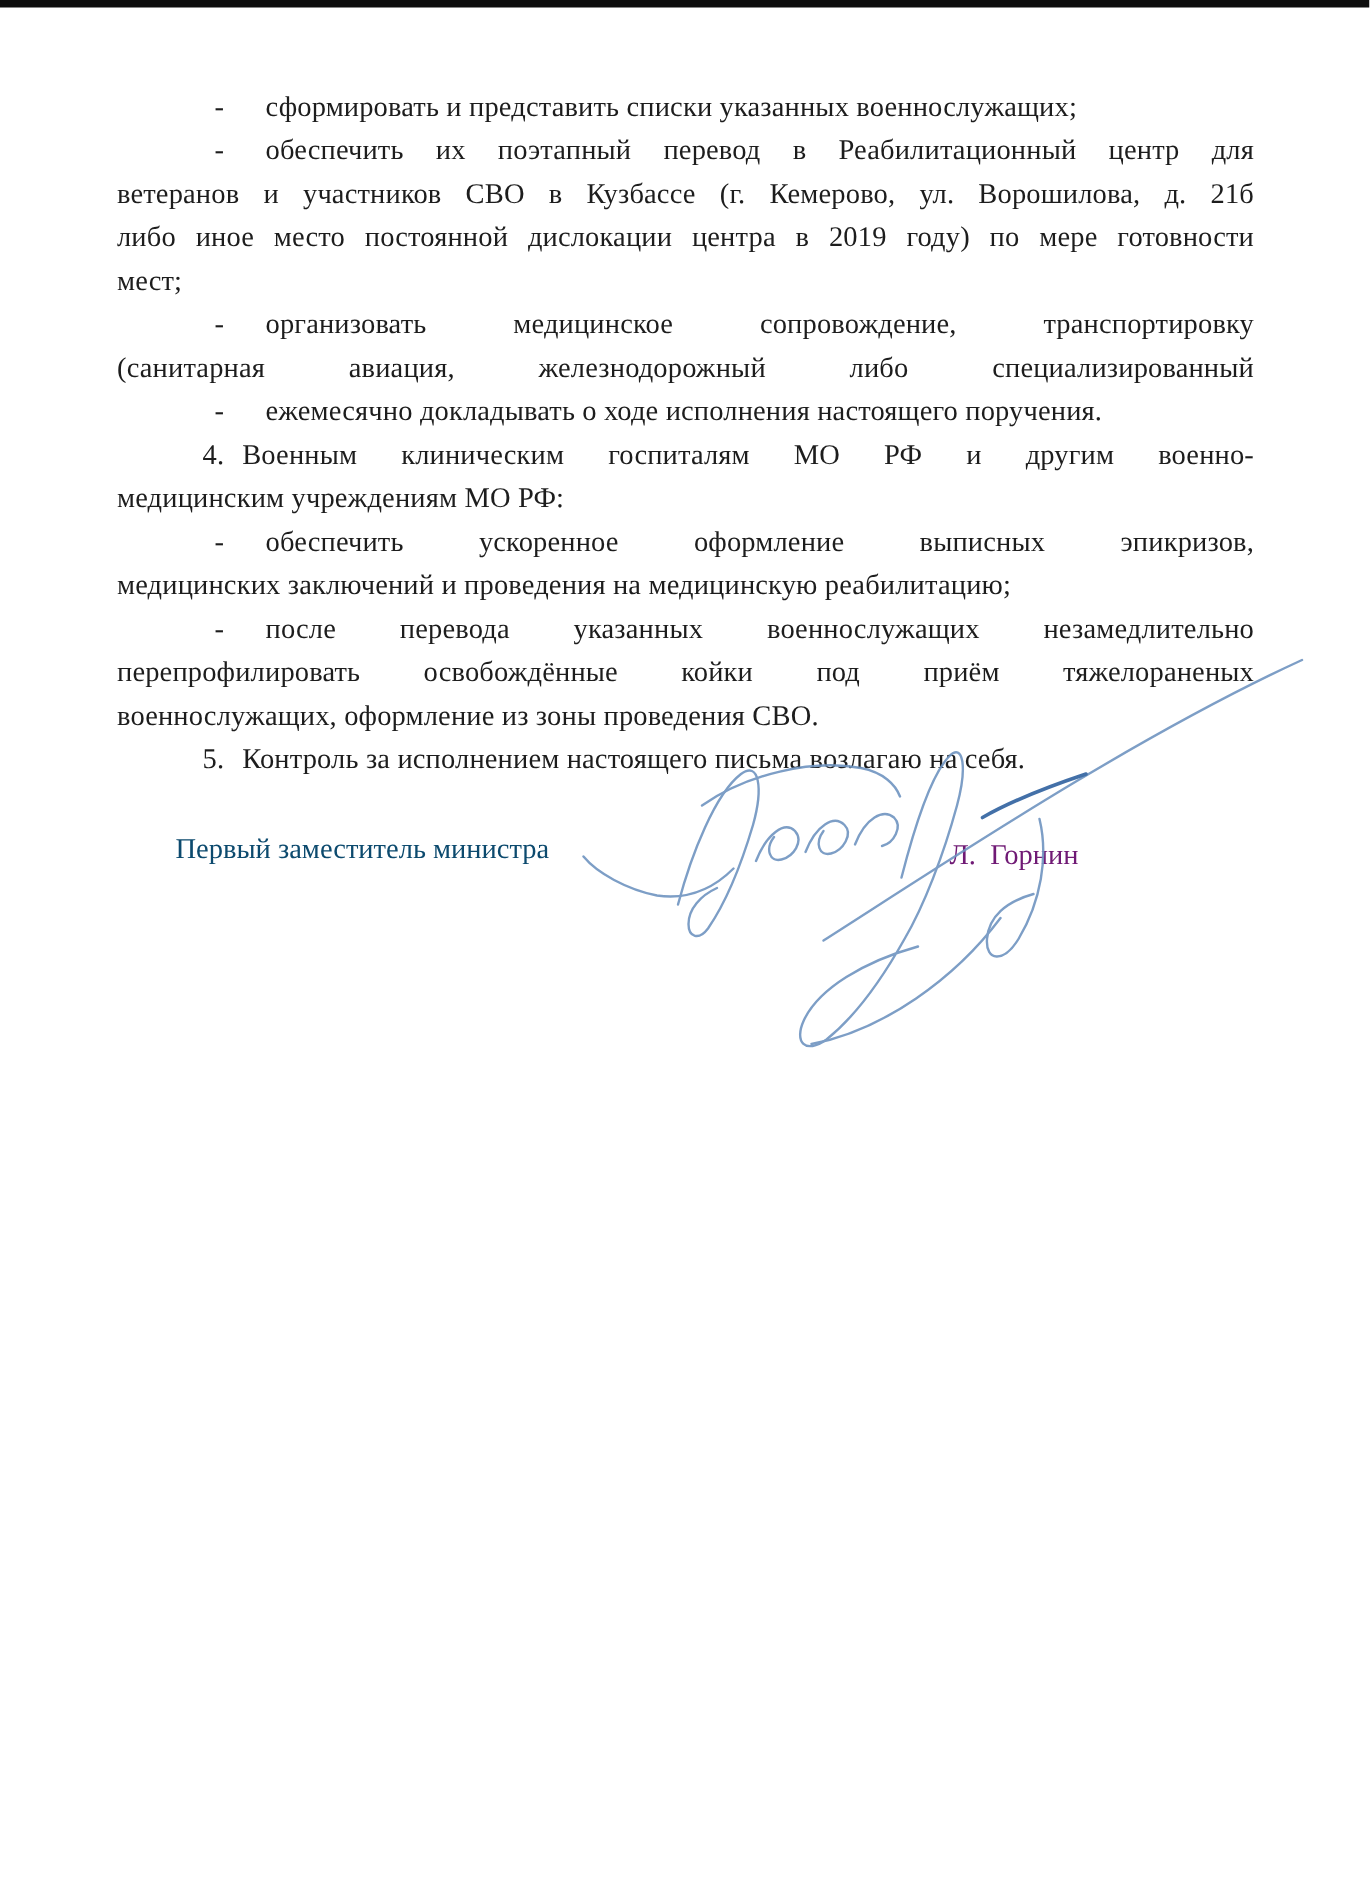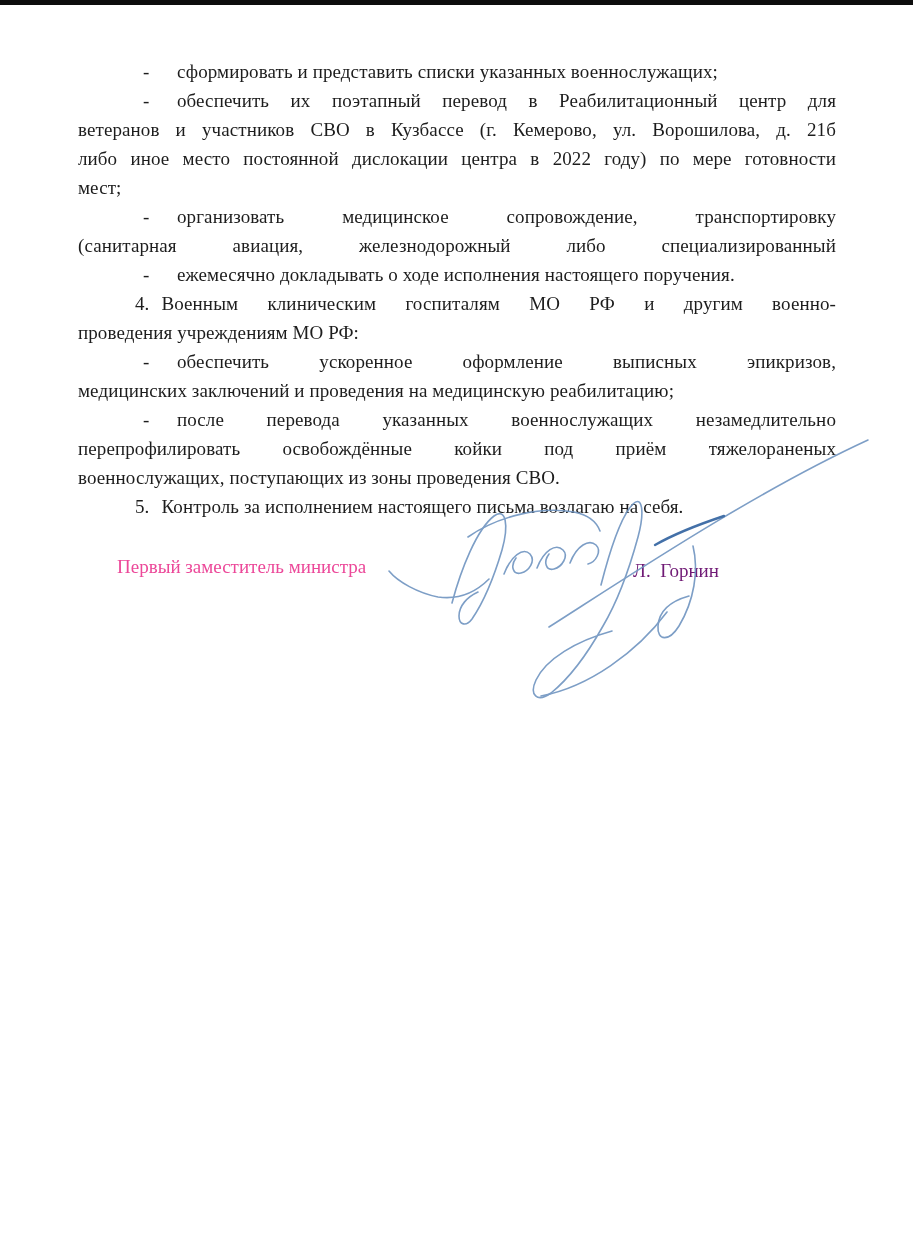--- a/index.html
+++ b/index.html
@@ -30,21 +30,21 @@
     letter-spacing: 0.1px;
   }
   .j { text-align: justify; text-align-last: justify; }
   .l { text-align: right; text-align-last: left; }
   .ind-d { padding-left: 65px; }
   .ind-n { padding-left: 57px; }
   .mk-d { display: inline-block; width: 34px; }
   .mk-n { display: inline-block; margin-right: 12px; }
   .sig-label {
     position: absolute; left: 117px; top: 552px;
-    font-size: 19px; line-height: 29px; color: #ec4899;
+    font-size: 19px; line-height: 29px; color: #0c4a6e;
   }
   .sig-name {
     position: absolute; left: 633px; top: 556px;
     font-size: 19px; line-height: 29px; color: #701a75;
   }
   .ink-overlay {
     position: absolute; left: 0; top: 0;
     pointer-events: none;
   }
 </style>
@@ -52,32 +52,32 @@
 <body>
 
 <div class="page">
 
   <div class="scan-bar"></div>
 
   <div class="text-block">
     <div class="line l ind-d"><span class="mk-d">-</span><span>сформировать и представить списки указанных военнослужащих;</span></div>
     <div class="line j ind-d"><span class="mk-d">-</span><span>обеспечить их поэтапный перевод в Реабилитационный центр для</span></div>
     <div class="line j"><span>ветеранов и участников СВО в Кузбассе (г. Кемерово, ул. Ворошилова, д. 21б</span></div>
-    <div class="line j"><span>либо иное место постоянной дислокации центра в 2022 году) по мере готовности</span></div>
+    <div class="line j"><span>либо иное место постоянной дислокации центра в 2019 году) по мере готовности</span></div>
     <div class="line l"><span>мест;</span></div>
     <div class="line j ind-d"><span class="mk-d">-</span><span>организовать медицинское сопровождение, транспортировку</span></div>
     <div class="line j"><span>(санитарная авиация, железнодорожный либо специализированный</span></div>
     <div class="line l ind-d"><span class="mk-d">-</span><span>ежемесячно докладывать о ходе исполнения настоящего поручения.</span></div>
     <div class="line j ind-n"><span class="mk-n">4.</span><span>Военным клиническим госпиталям МО РФ и другим военно-</span></div>
-    <div class="line l"><span>проведения учреждениям МО РФ:</span></div>
+    <div class="line l"><span>медицинским учреждениям МО РФ:</span></div>
     <div class="line j ind-d"><span class="mk-d">-</span><span>обеспечить ускоренное оформление выписных эпикризов,</span></div>
     <div class="line l"><span>медицинских заключений и проведения на медицинскую реабилитацию;</span></div>
     <div class="line j ind-d"><span class="mk-d">-</span><span>после перевода указанных военнослужащих незамедлительно</span></div>
     <div class="line j"><span>перепрофилировать освобождённые койки под приём тяжелораненых</span></div>
-    <div class="line l"><span>военнослужащих, поступающих из зоны проведения СВО.</span></div>
+    <div class="line l"><span>военнослужащих, оформление из зоны проведения СВО.</span></div>
     <div class="line l ind-n"><span class="mk-n">5.</span><span>Контроль за исполнением настоящего письма возлагаю на себя.</span></div>
   </div>
 
   <div class="sig-label">Первый заместитель министра</div>
   <div class="sig-name">Л.&nbsp; Горнин</div>
 
   <svg class="ink-overlay" width="913" height="1256" viewBox="0 0 913 1256">
     <g fill="none" stroke-linecap="round" stroke-linejoin="round" stroke-width="1.6" opacity="0.9" stroke="#6f94c0">
       <path d="M 389,571 C 398,582 418,593 438,597 C 459,600 476,592 489,579"></path>
       <path d="M 452,603 C 461,569 477,529 494,516 C 506,507 509,525 502,550 C 494,577 483,603 472,619 C 466,627 459,625 459,616 C 459,606 467,597 478,592"></path>

